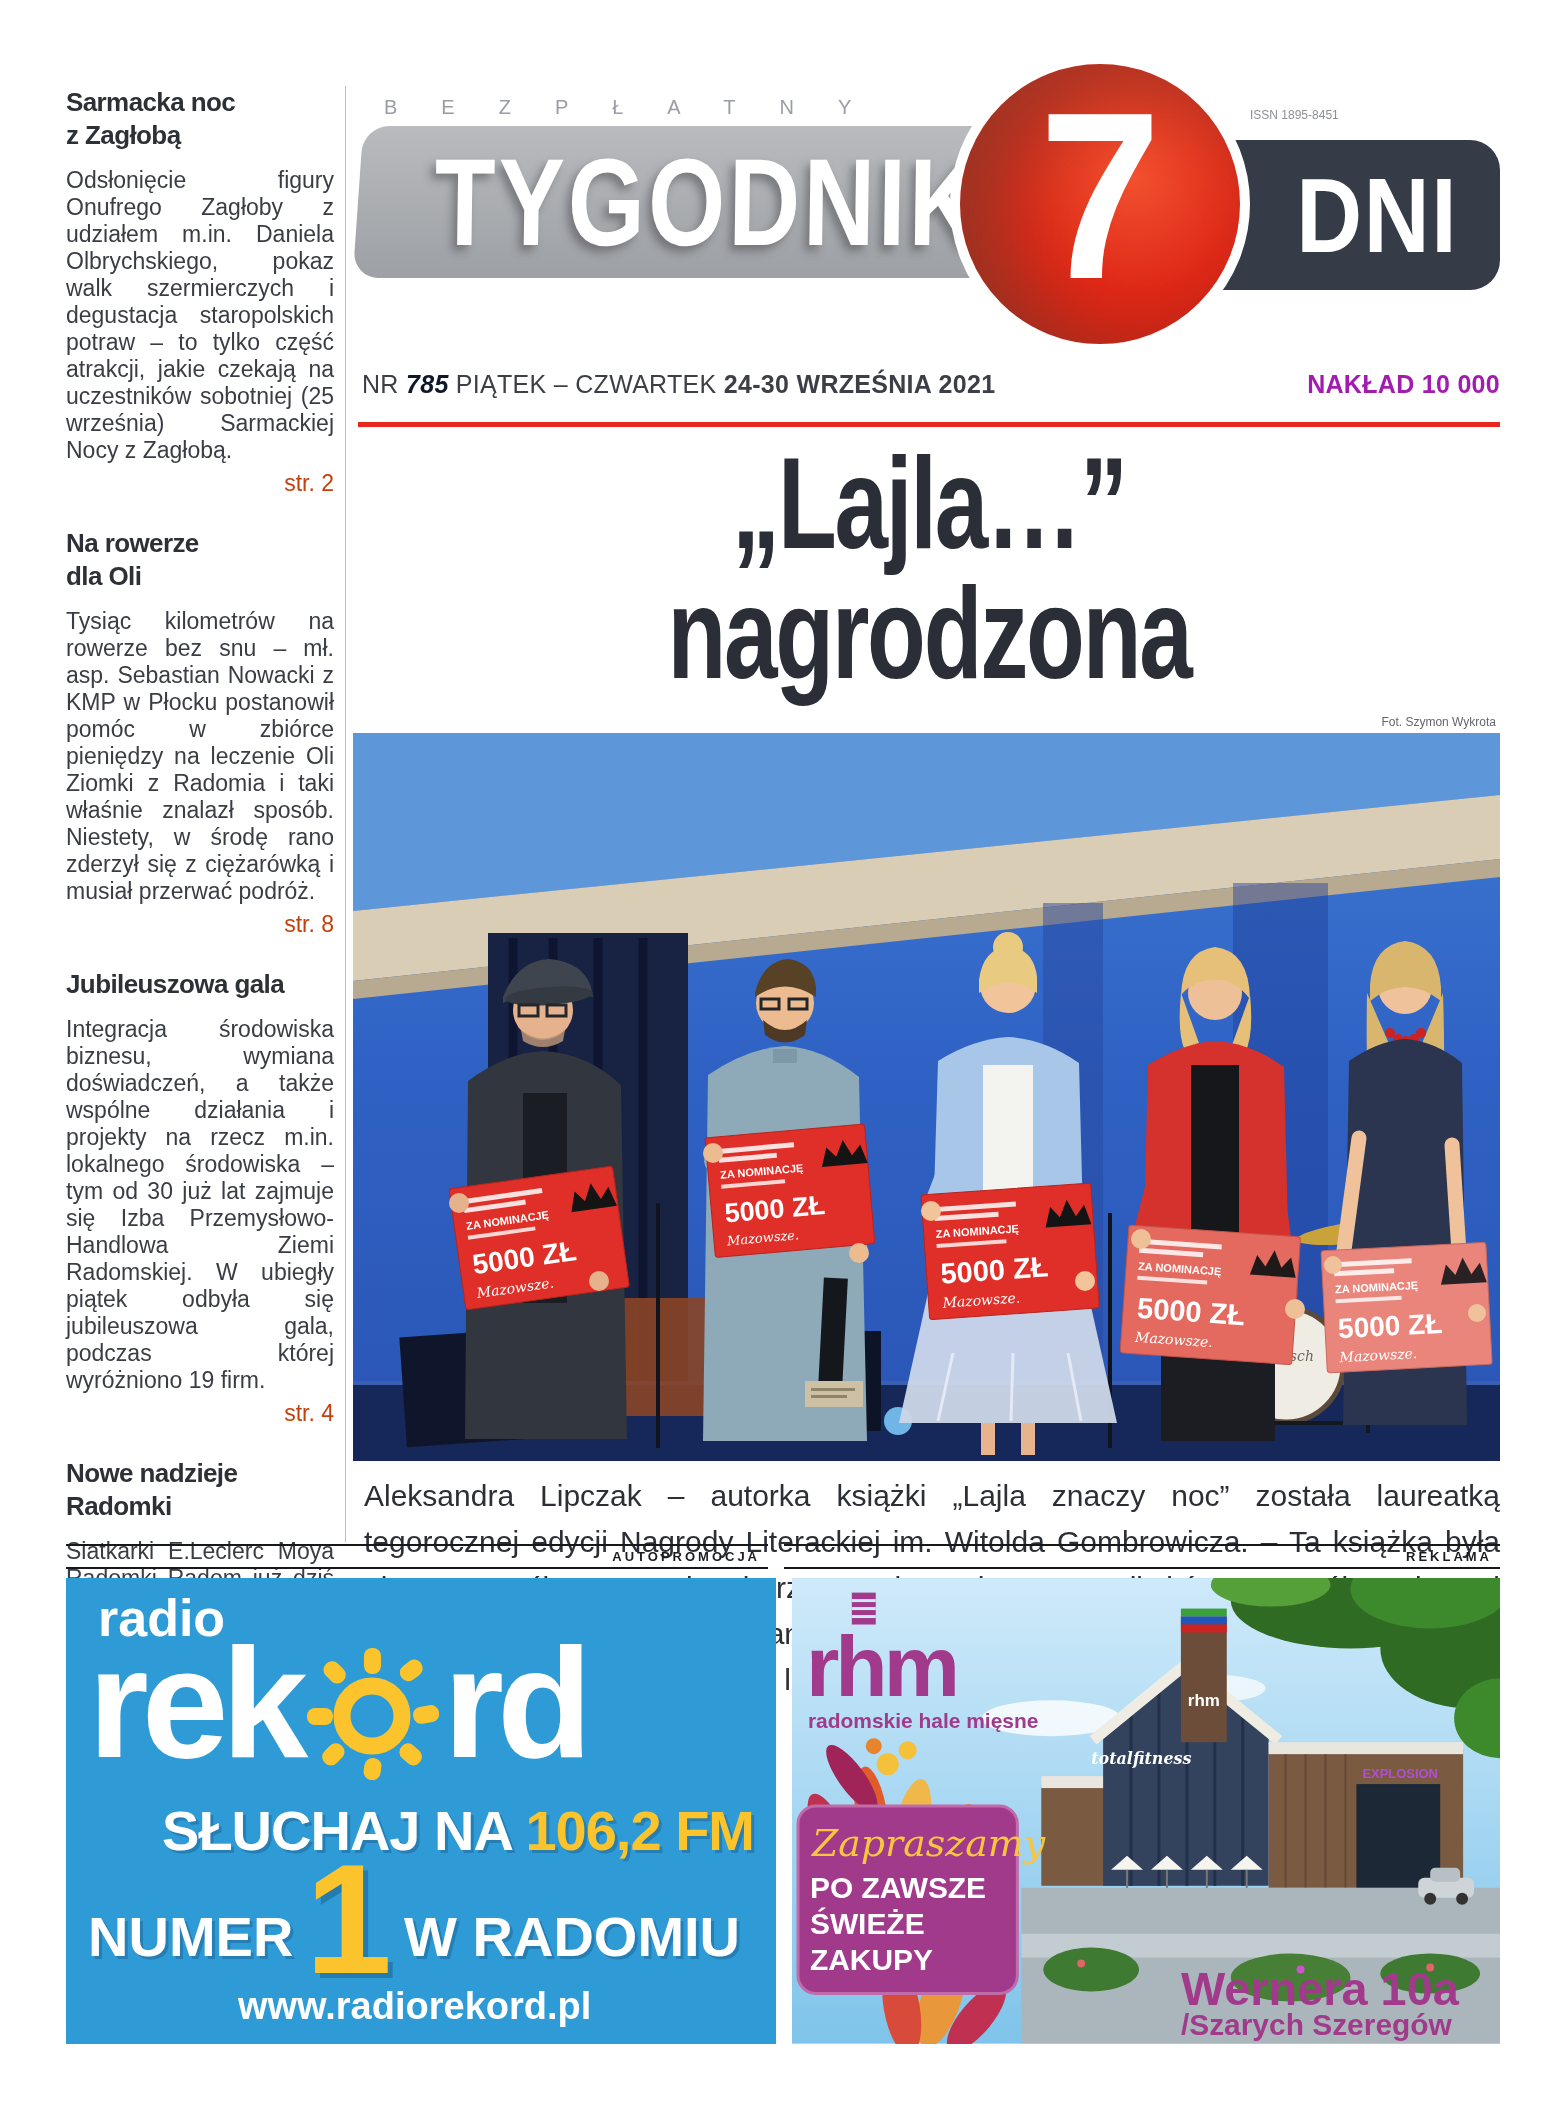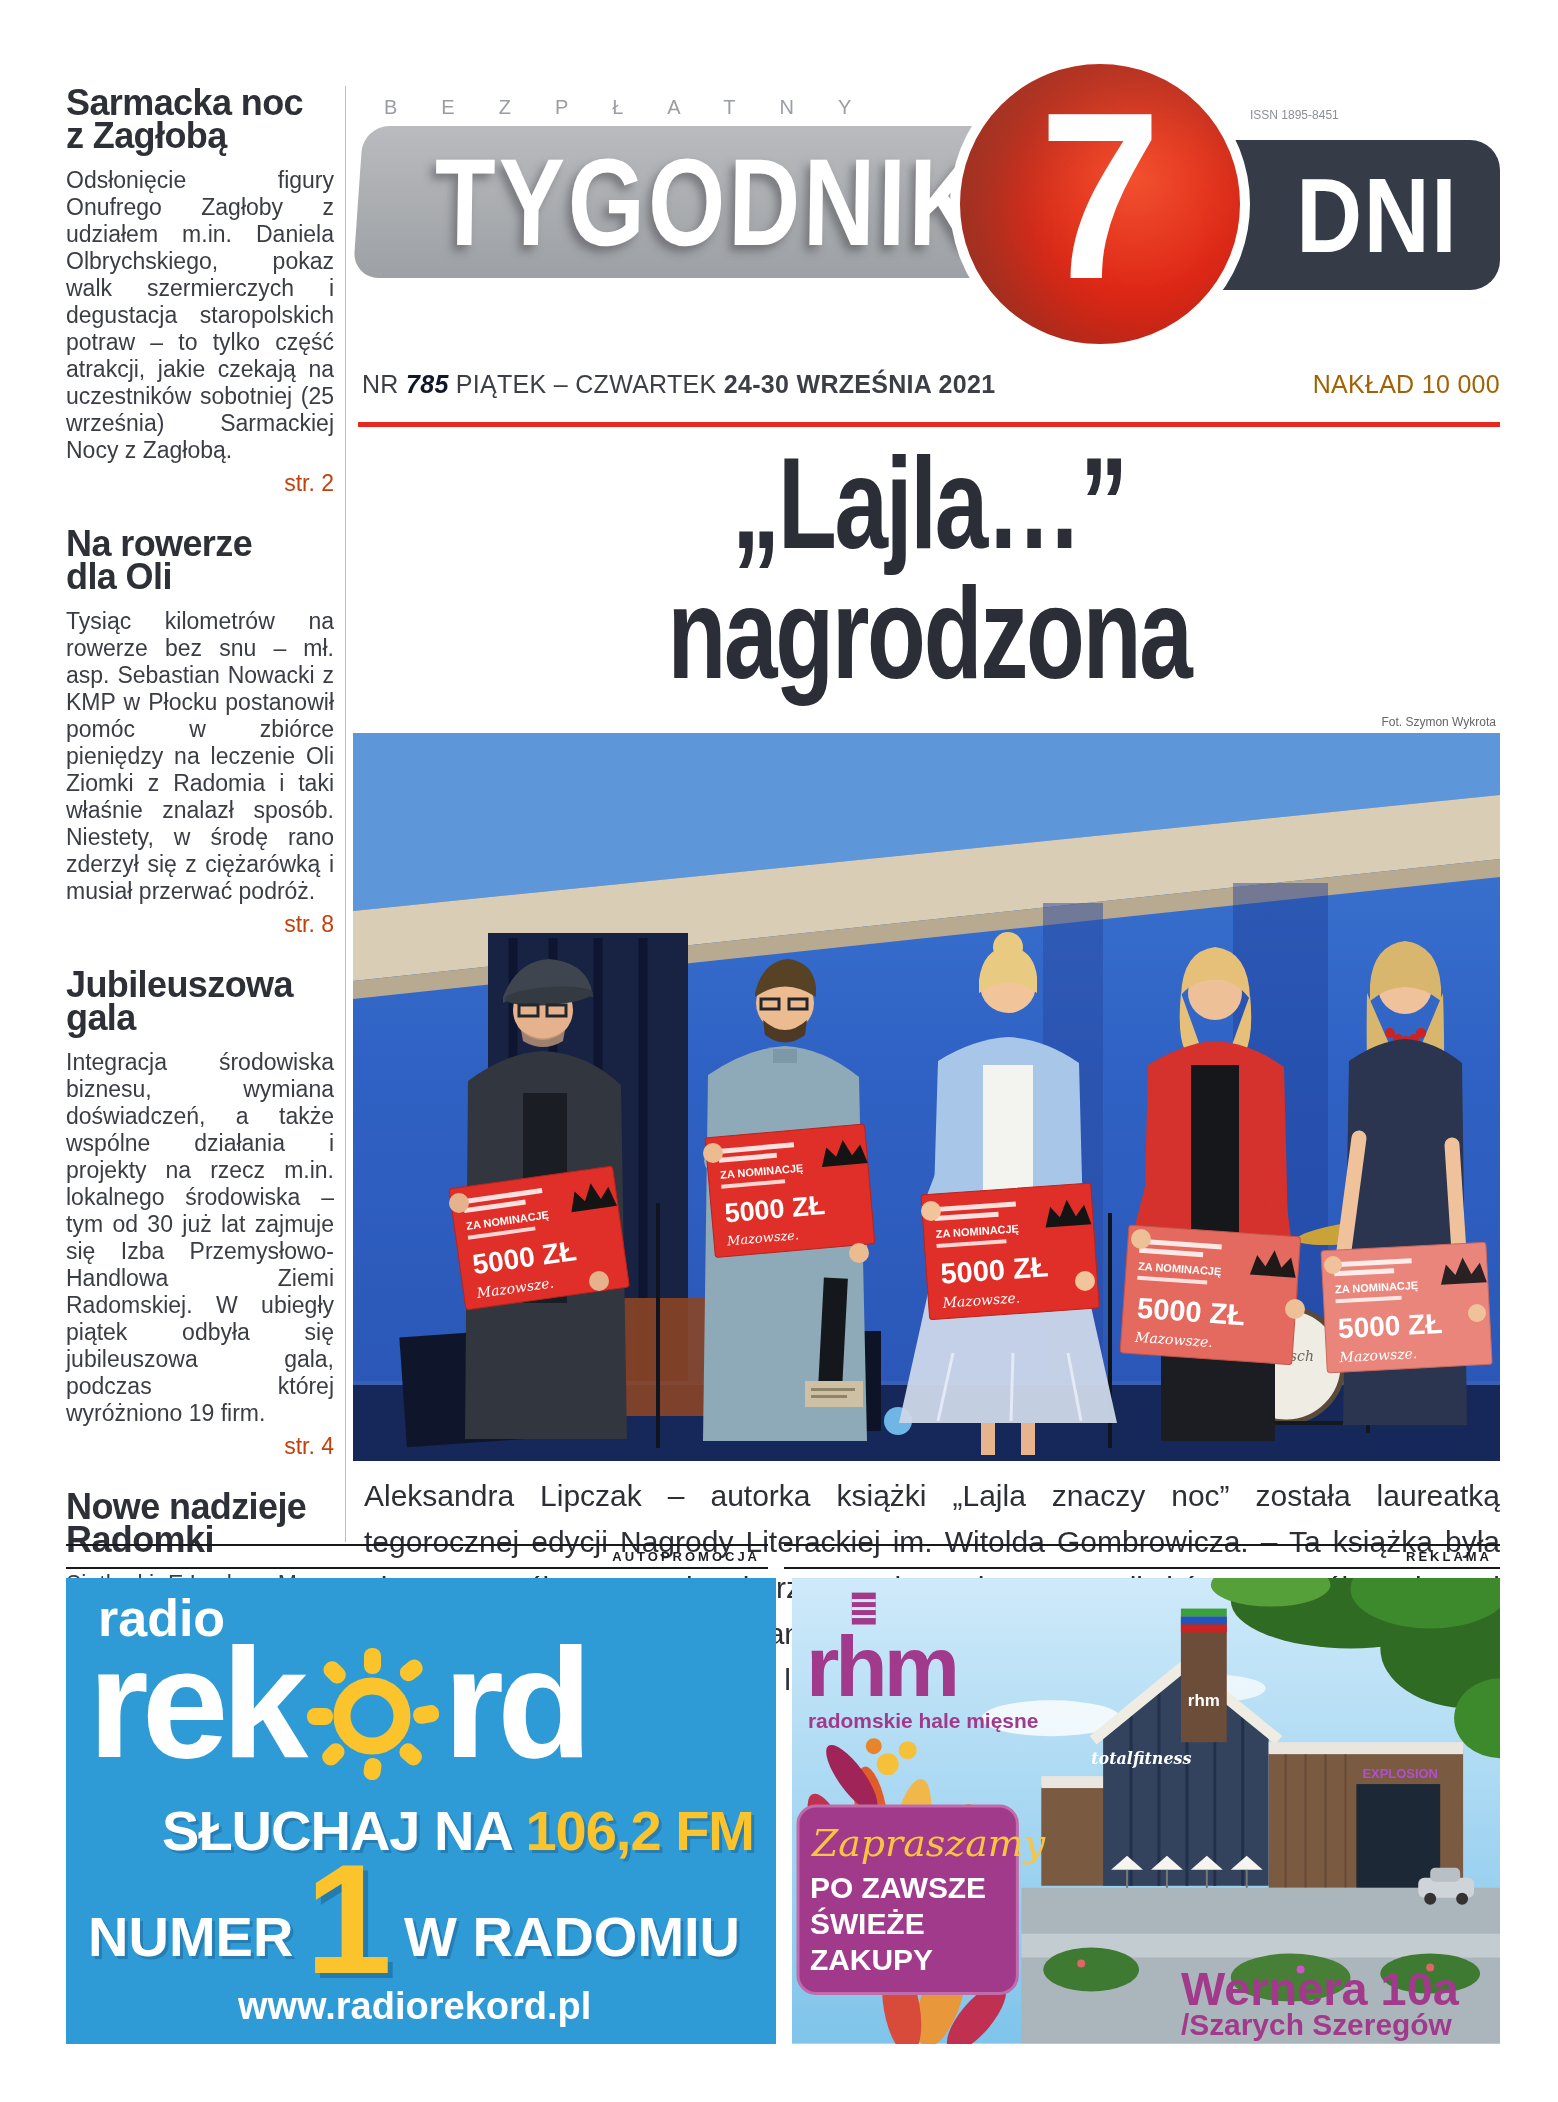--- a/index.html
+++ b/index.html
@@ -2,21 +2,21 @@
 <html><head>
 <meta charset="utf-8">
 <style>
   html,body{margin:0;padding:0;background:#e8e8e8;}
   .page{position:relative;width:1558px;height:2102px;background:#ffffff;margin:0 auto;
         font-family:"Liberation Sans",sans-serif;overflow:hidden;}
 
   
   .sidebar{position:absolute;left:66px;top:86px;width:268px;}
   .s-article{margin:0 0 6px 0;}
-  .s-title{font-size:36px;line-height:33px;font-weight:800;color:#2d3036;letter-spacing:-0.6px;
+  .s-title{font-size:26px;line-height:33px;font-weight:800;color:#2d3036;letter-spacing:-0.6px;
            white-space:pre-line;margin:0 0 15px 0;}
   .s-body{font-size:23px;line-height:27px;color:#3a3d44;text-align:justify;margin:0 0 6px 0;}
   .s-ref{text-align:right;color:#c2410c;font-weight:400;font-size:23px;margin:0 0 30px 0;}
   .v-divider{position:absolute;left:345px;top:86px;width:1px;height:1456px;background:#bcbec2;}
 
   
   .main{position:absolute;left:358px;top:86px;width:1142px;}
 
   .masthead{position:relative;height:340px;}
   .tagline{position:absolute;left:26px;top:10px;font-size:20px;letter-spacing:44px;color:#9a9da3;}
@@ -32,21 +32,21 @@
   .seven{font-size:238px;font-weight:900;color:#fff;line-height:1;transform:scaleX(.92);margin-top:-16px;}
   .dnibox{position:absolute;left:824px;top:54px;width:318px;height:150px;background:#353c48;
           border-radius:30px;z-index:2;display:flex;align-items:center;justify-content:flex-end;
           padding-right:28px;box-sizing:border-box;}
   .dni{font-size:106px;font-weight:900;color:#fff;line-height:1;letter-spacing:2px;transform:scaleX(.86);}
   .issn{position:absolute;left:892px;top:22px;font-size:12px;color:#8c8f94;z-index:4;}
   .issue-row{position:absolute;left:4px;right:0;top:284px;display:flex;justify-content:space-between;
              font-size:25px;color:#3c3f46;letter-spacing:.3px;}
   .issue-num{color:#0f172a;font-weight:800;font-style:italic;}
   .issue-date{font-weight:800;}
-  .naklad{font-weight:400;color:#a16207;}
+  .naklad{font-weight:700;color:#a21caf;}
   .red-rule{position:absolute;left:0;right:0;top:336px;height:5px;background:#e8281e;}
 
   .headline{margin:12px 0 0 0;text-align:center;}
   .headline span{display:inline-block;font-size:130px;font-weight:900;color:#2b2e37;line-height:1;
                  letter-spacing:-3px;transform:scaleX(.74);transform-origin:center;}
   .photo-credit{text-align:right;font-size:12px;color:#63666c;margin:17px 4px 4px 0;}
   .photo{margin-left:-5px;width:1147px;height:728px;display:block;}
   .lead{margin:12px 0 0 6px;font-size:30px;line-height:46px;color:#2c2f36;text-align:justify;}
   .lead-ref{text-align:right;color:#ec1f1a;font-weight:800;font-size:24px;margin-top:6px;}
 

